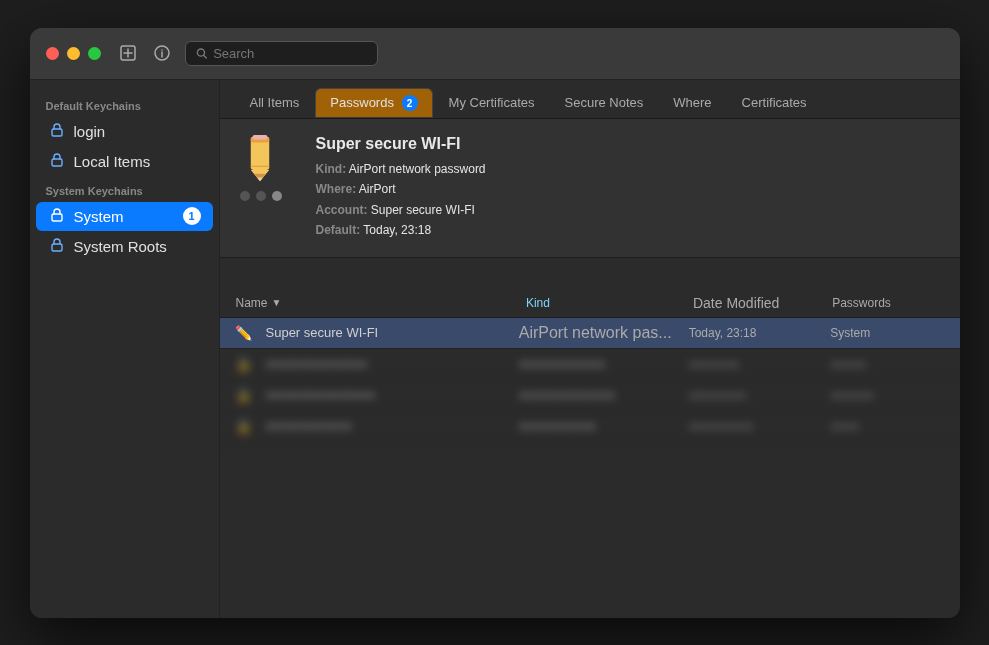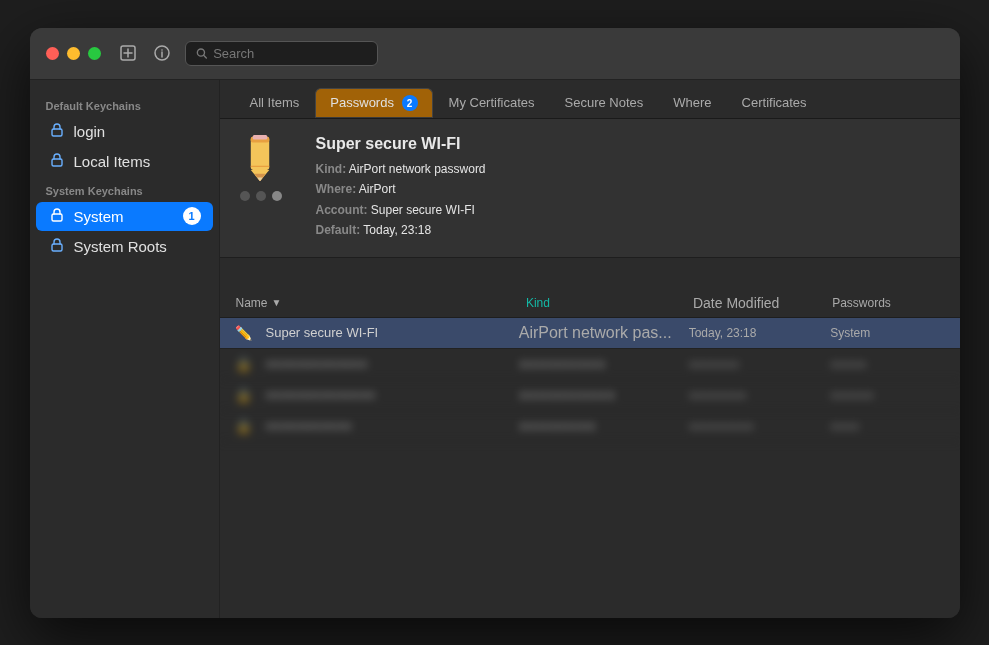--- a/index.html
+++ b/index.html
@@ -254,21 +254,21 @@
       display: flex;
       align-items: center;
       padding: 6px 16px;
       border-bottom: 1px solid #1e1e1e;
       background: #2b2b2b;
       position: sticky;
       top: 0;
       margin-top: 31px;
     }
     .col-name { flex: 2; font-size: 12px; color: #aaa; display: flex; align-items: center; gap: 4px; }
-    .col-kind { flex: 1.2; font-size: 12px; color: #14b8a6; padding-left: 12px; }
+    .col-kind { flex: 1.2; font-size: 12px; color: #7dd3fc; padding-left: 12px; }
     .col-date { flex: 1; font-size: 14px; color: #aaa; }
     .col-keychain { flex: 0.8; font-size: 12px; color: #aaa; }
     .sort-arrow { font-size: 10px; color: #aaa; }
 
     .table-row {
       display: flex;
       align-items: center;
       padding: 6px 16px;
       border-bottom: 1px solid #222;
       cursor: pointer;

